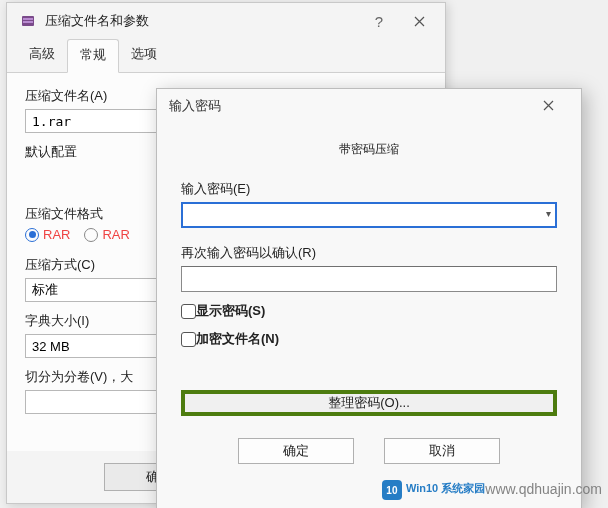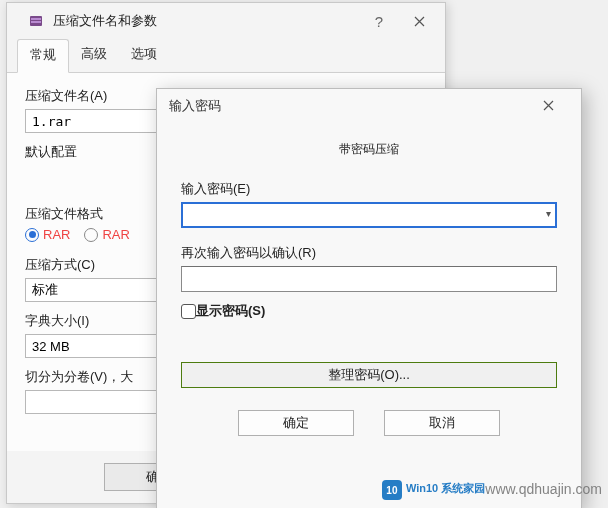--- a/index.html
+++ b/index.html
@@ -18,21 +18,21 @@
     width: 440px;
     height: 502px;
     background: #f4f4f4;
     border: 1px solid #c8c8c8;
     box-shadow: 2px 2px 10px rgba(0,0,0,0.15);
   }
   .titlebar {
     height: 36px;
     display: flex;
     align-items: center;
-    padding: 0 6px 0 20px;
+    padding: 0 6px 0 12px;
     background: #f4f4f4;
   }
   .titlebar .app-icon {
     width: 18px; height: 18px;
     margin-right: 8px;
     display: flex; align-items: center; justify-content: center;
   }
   .titlebar .title { flex: 1; color: #222; }
   .titlebar .win-btn {
     width: 40px; height: 28px;
@@ -161,21 +161,21 @@
     font-size: 10px; color: #555; pointer-events: none;
   }
   .chk-row { display: flex; align-items: center; margin-top: 10px; color: #222; font-weight: bold; }
   .chk-box {
     width: 15px; height: 15px; border: 1.2px solid #555;
     border-radius: 3px; background: #fff;
   }
   .organize-btn {
     margin-top: 42px;
     width: 100%; height: 26px;
-    border: 1px solid #4d7c0f;
+    border: 4px solid #4d7c0f;
     background: #f0f0f0;
     display: flex; align-items: center; justify-content: center;
     color: #222;
   }
   .pwd-footer {
     display: flex; justify-content: center; gap: 30px;
     margin-top: 22px;
   }
   .pwd-btn {
     width: 116px; height: 26px;
@@ -219,22 +219,22 @@
     <span class="title">压缩文件名和参数</span>
     <span class="win-btn">?</span>
     <span class="win-btn">
       <svg width="11" height="11" viewBox="0 0 11 11">
           <path d="M1 1 L10 10 M10 1 L1 10" stroke="#555" stroke-width="1.2"></path>
         </svg>
     </span>
   </div>
 
   <div class="tabstrip">
+    <div class="tab">高级</div>
     <div class="tab active">常规</div>
-    <div class="tab">高级</div>
     <div class="tab">选项</div>
   </div>
 
   <div class="tabpanel">
     <div class="field">
       <span class="field-label">压缩文件名(A)</span>
       <input class="tinput" value="1.rar" style="">
     </div>
 
     <div class="field">
@@ -311,20 +311,24 @@
     </div>
 
     <div style="height:16px"></div>
     <span class="pwd-label">再次输入密码以确认(R)</span>
     <div class="pwd-input-plain"></div>
 
     <div class="chk-row">
       <span class="chk-box"></span>
       <span>显示密码(S)</span>
     </div>
+    <div class="chk-row">
+      <span class="chk-box"></span>
+      <span>加密文件名(N)</span>
+    </div>
 
     <div class="organize-btn">整理密码(O)...</div>
 
     <div class="pwd-footer">
       <div class="pwd-btn">确定</div>
       <div class="pwd-btn">取消</div>
     </div>
   </div>
 </div>
 

